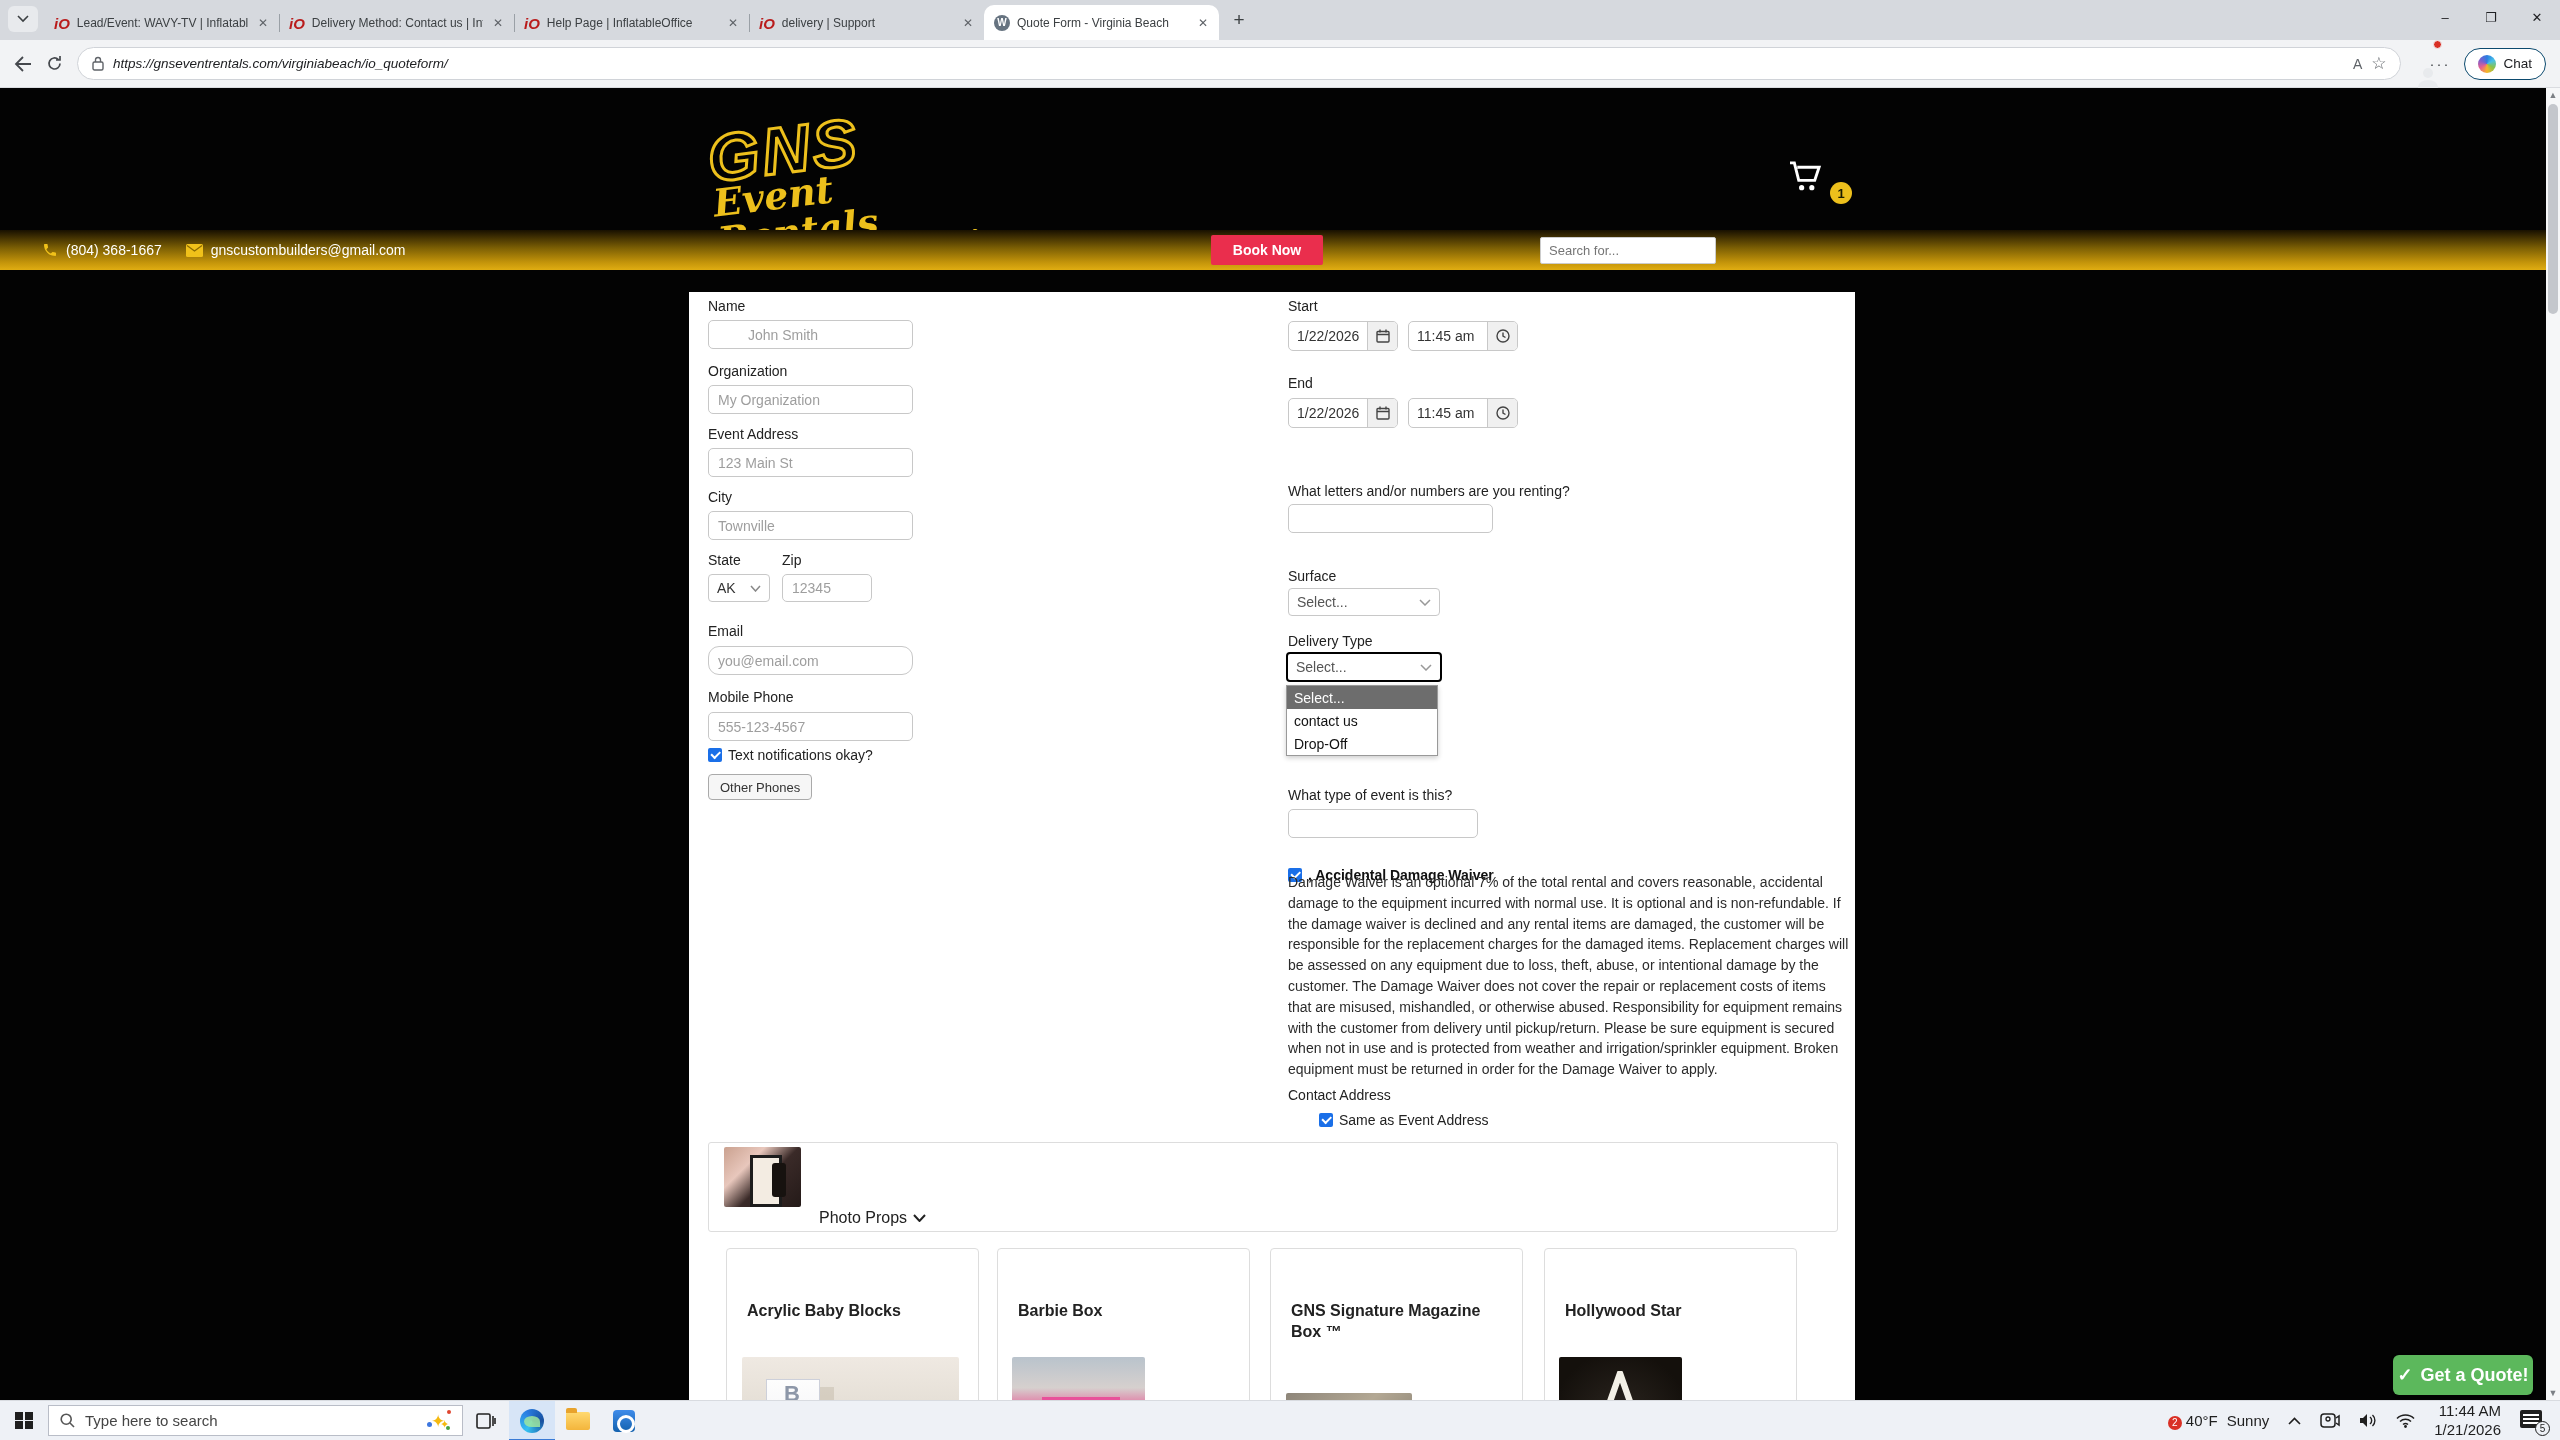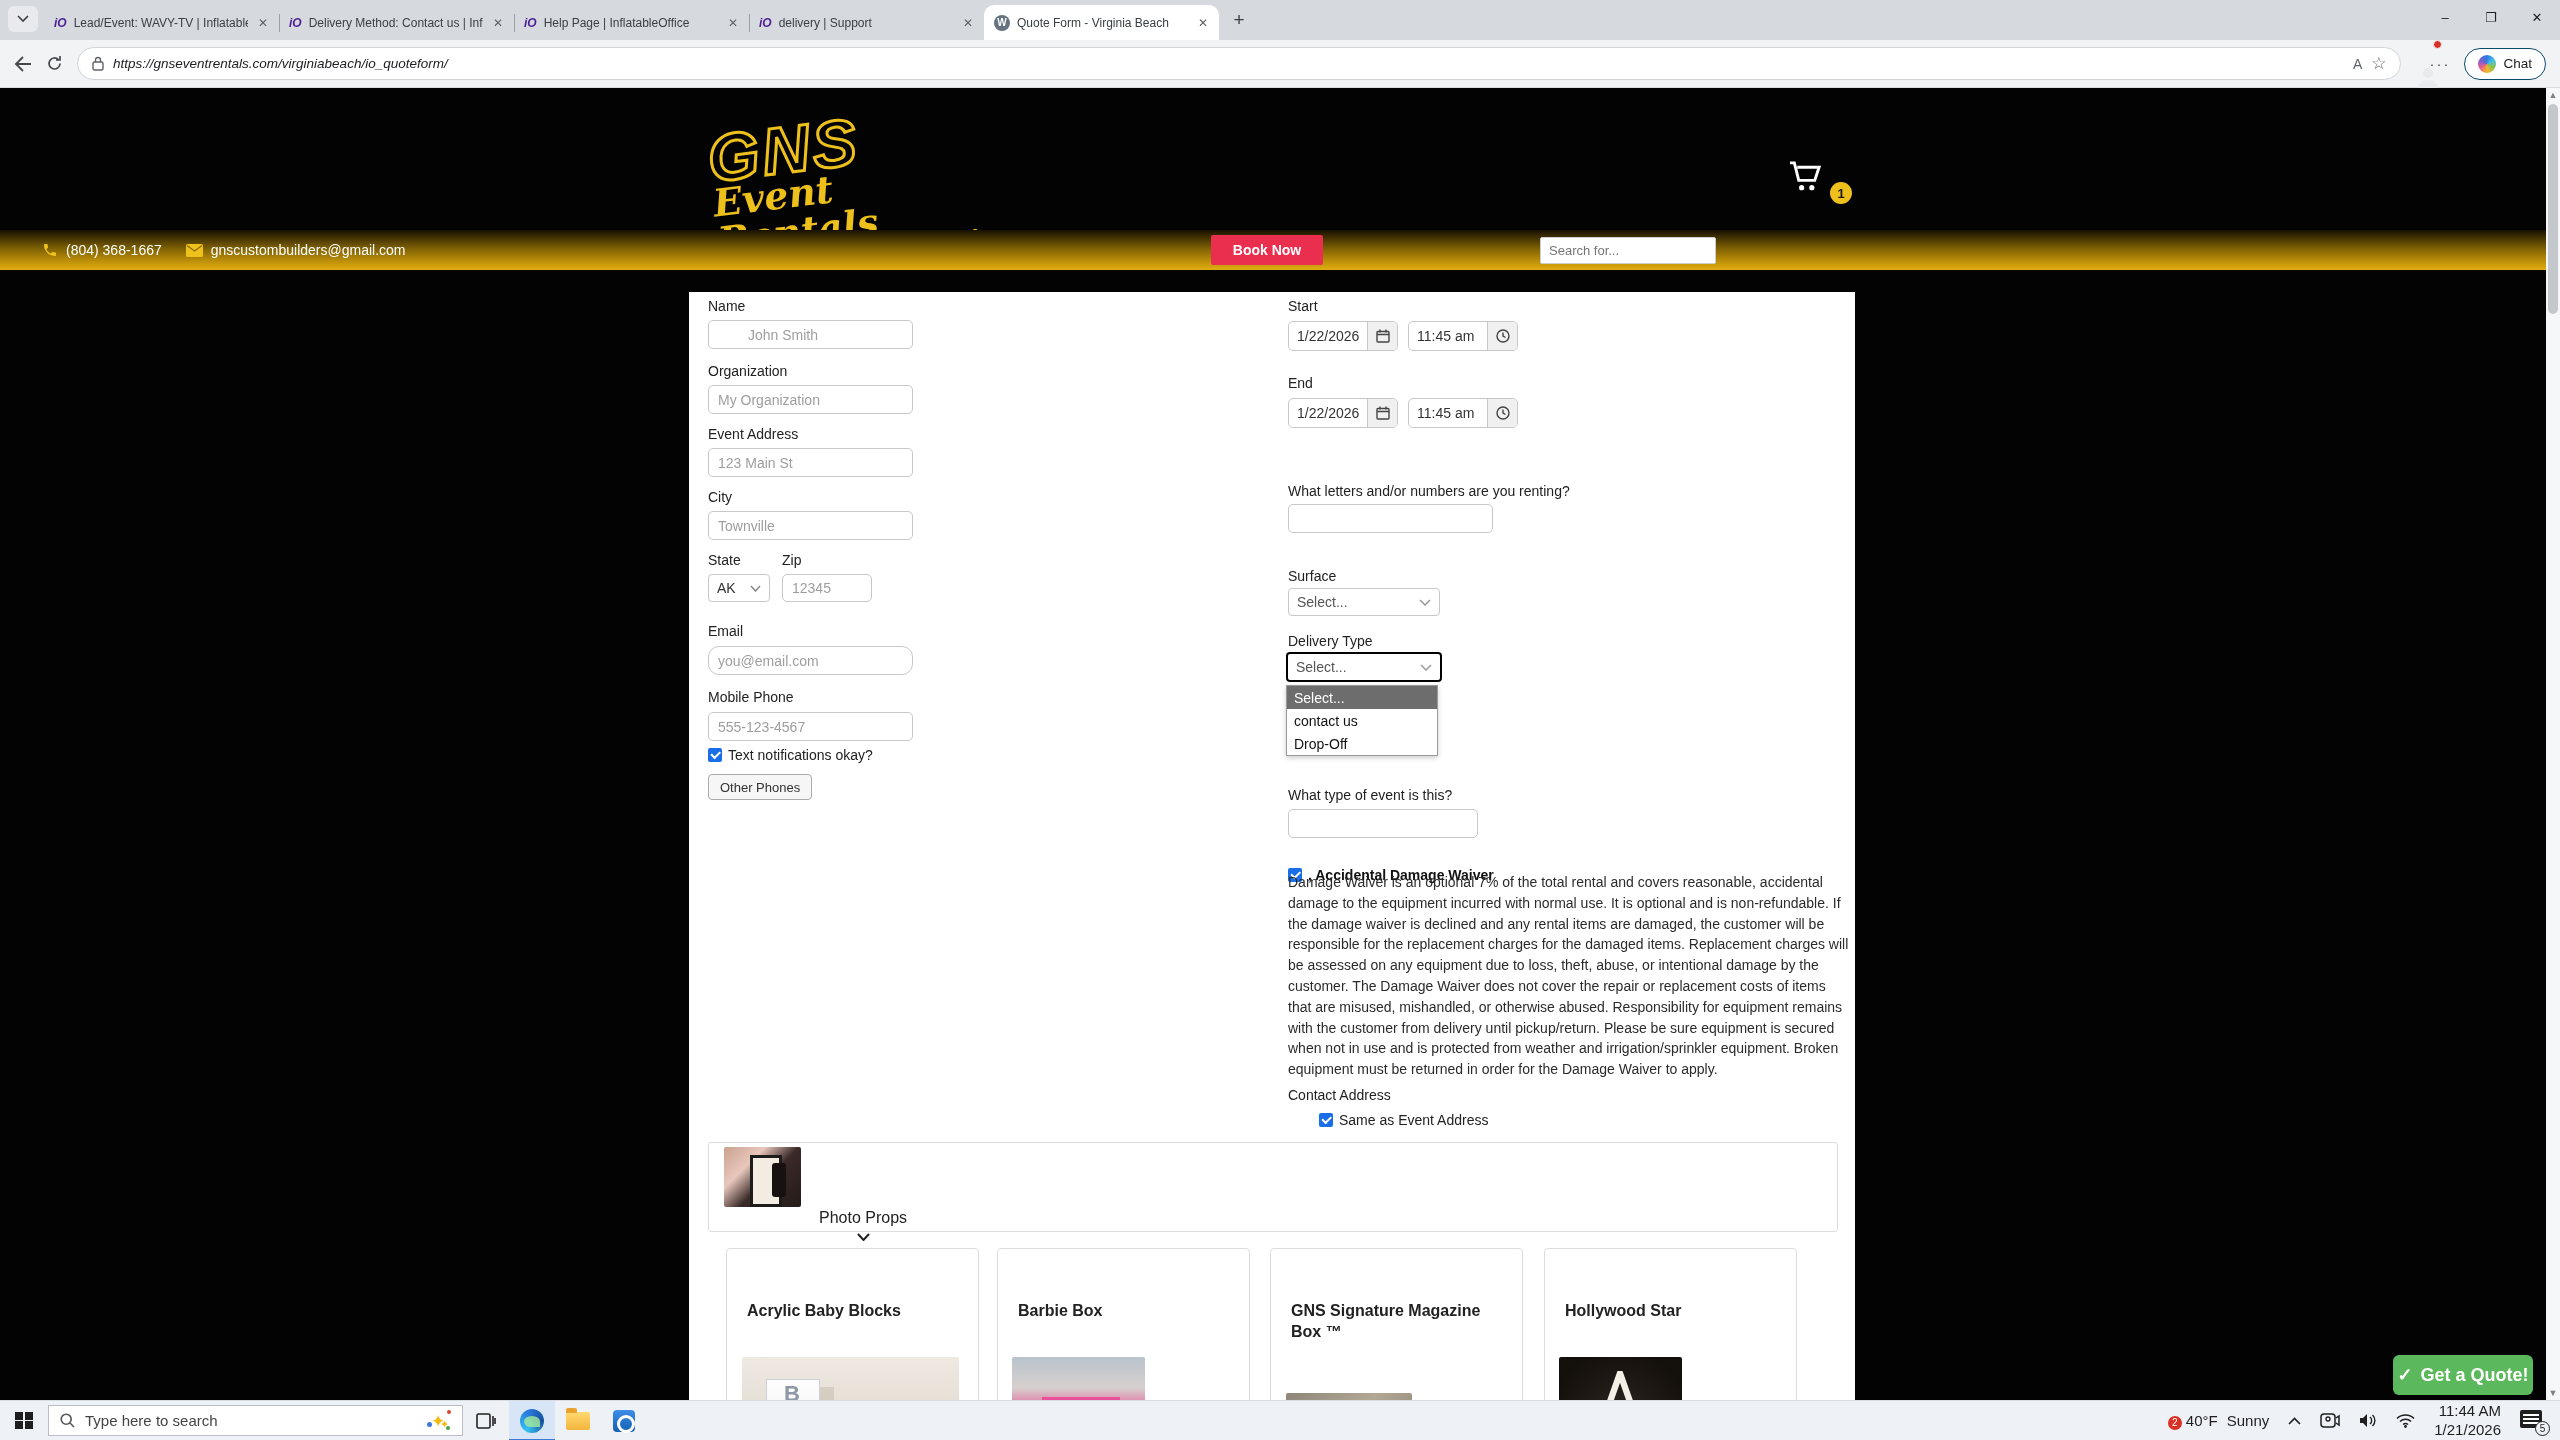--- a/index.html
+++ b/index.html
@@ -10,21 +10,21 @@
   
   .tabstrip{position:absolute;top:0;left:0;right:0;height:40px;background:#d6d9de;
             display:flex;align-items:flex-end;}
   .tab-menu-btn{width:30px;height:26px;margin:6px 6px 4px 8px;border-radius:6px;background:#e8eaed;
             display:flex;align-items:center;justify-content:center;color:#3c4043;align-self:flex-start;}
   .tab{width:235px;height:34px;display:flex;align-items:center;gap:7px;padding:0 8px 0 10px;
        font-size:12px;color:#3c4043;position:relative;}
   .tab:not(.active)+.tab:not(.active)::before{content:"";position:absolute;left:0;top:8px;height:18px;width:1px;background:#9aa0a6;}
   .tab.active{background:#fff;border-radius:10px 10px 0 0;height:35px;}
   .tab .t-title{flex:1;white-space:nowrap;overflow:hidden;}
-  .fav-io{font-weight:bold;font-style:italic;font-size:12px;color:#4c1d95;}
+  .fav-io{font-weight:bold;font-style:italic;font-size:15px;color:#b91c1c;}
   .fav-wp{width:16px;height:16px;border-radius:50%;background:#667380;color:#fff;font-size:10px;font-weight:bold;
           display:inline-flex;align-items:center;justify-content:center;}
   .tab-x{color:#5f6368;font-size:12px;width:16px;text-align:center;}
   .newtab-btn{width:28px;height:28px;margin:0 0 6px 6px;font-size:19px;color:#3c4043;
               display:flex;align-items:center;justify-content:center;}
   .win-controls{margin-left:auto;display:flex;align-self:flex-start;height:34px;}
   .win-btn{width:46px;height:34px;display:flex;align-items:center;justify-content:center;color:#202124;font-size:13px;}
 
   .toolbar{position:absolute;top:40px;left:0;right:0;height:48px;background:#f2f3f5;
            display:flex;align-items:center;padding:0 14px;gap:14px;border-bottom:1px solid #dadce0;}
@@ -95,21 +95,21 @@
   .dd-opt.hl{background:#6d6d6d;color:#fff;}
   .waiver-title-row{position:absolute;display:flex;align-items:center;gap:6px;}
   .waiver-title{font-size:14px;font-weight:bold;color:#111;}
   .waiver-text{position:absolute;width:562px;font-size:14px;line-height:20.8px;color:#2b2b2b;}
 
   .props-box{position:absolute;left:19px;top:850px;width:1130px;height:90px;border:1px solid #ddd;border-radius:3px;}
   .props-thumb{position:absolute;left:15px;top:4px;width:77px;height:60px;border-radius:2px;overflow:hidden;
     background:linear-gradient(135deg,#caa18f 0%,#e8c7bc 30%,#3a2a28 55%,#241a18 100%);}
   .props-thumb::before{content:"";position:absolute;left:26px;top:8px;width:26px;height:46px;background:#f3ece2;border:3px solid #1c1c1c;}
   .props-thumb::after{content:"";position:absolute;left:48px;top:16px;width:14px;height:34px;background:#17120f;border-radius:3px;}
-  .props-caption{position:absolute;left:110px;top:66px;font-size:16px;color:#222;display:flex;align-items:center;gap:6px;flex-direction:column;}
+  .props-caption{position:absolute;left:110px;top:66px;font-size:16px;color:#222;display:flex;align-items:center;gap:6px;}
 
   .card{position:absolute;top:956px;width:253px;height:260px;border:1px solid #ddd;border-radius:4px;background:#fff;}
   .card-title{position:absolute;left:20px;top:52px;width:215px;font-size:16px;font-weight:bold;color:#222;line-height:1.3;}
   .card-img{position:absolute;overflow:hidden;border-radius:2px;}
   .img-blocks{left:15px;top:108px;width:217px;height:140px;
     background:linear-gradient(180deg,#efe9e2 0%,#e2dcd2 45%,#cfc4b4 100%);}
   .img-blocks::before{content:"";position:absolute;left:24px;top:22px;width:52px;height:108px;
     background:linear-gradient(180deg,#fdfdfd,#e9e9ef);border:1px solid #cdd0da;box-shadow:16px 6px 0 -2px rgba(180,170,150,.35);}
   .blk-letter{position:absolute;left:30px;width:40px;text-align:center;font-weight:bold;color:#8d97a8;font-size:22px;}
   .img-barbie{left:14px;top:108px;width:133px;height:140px;

